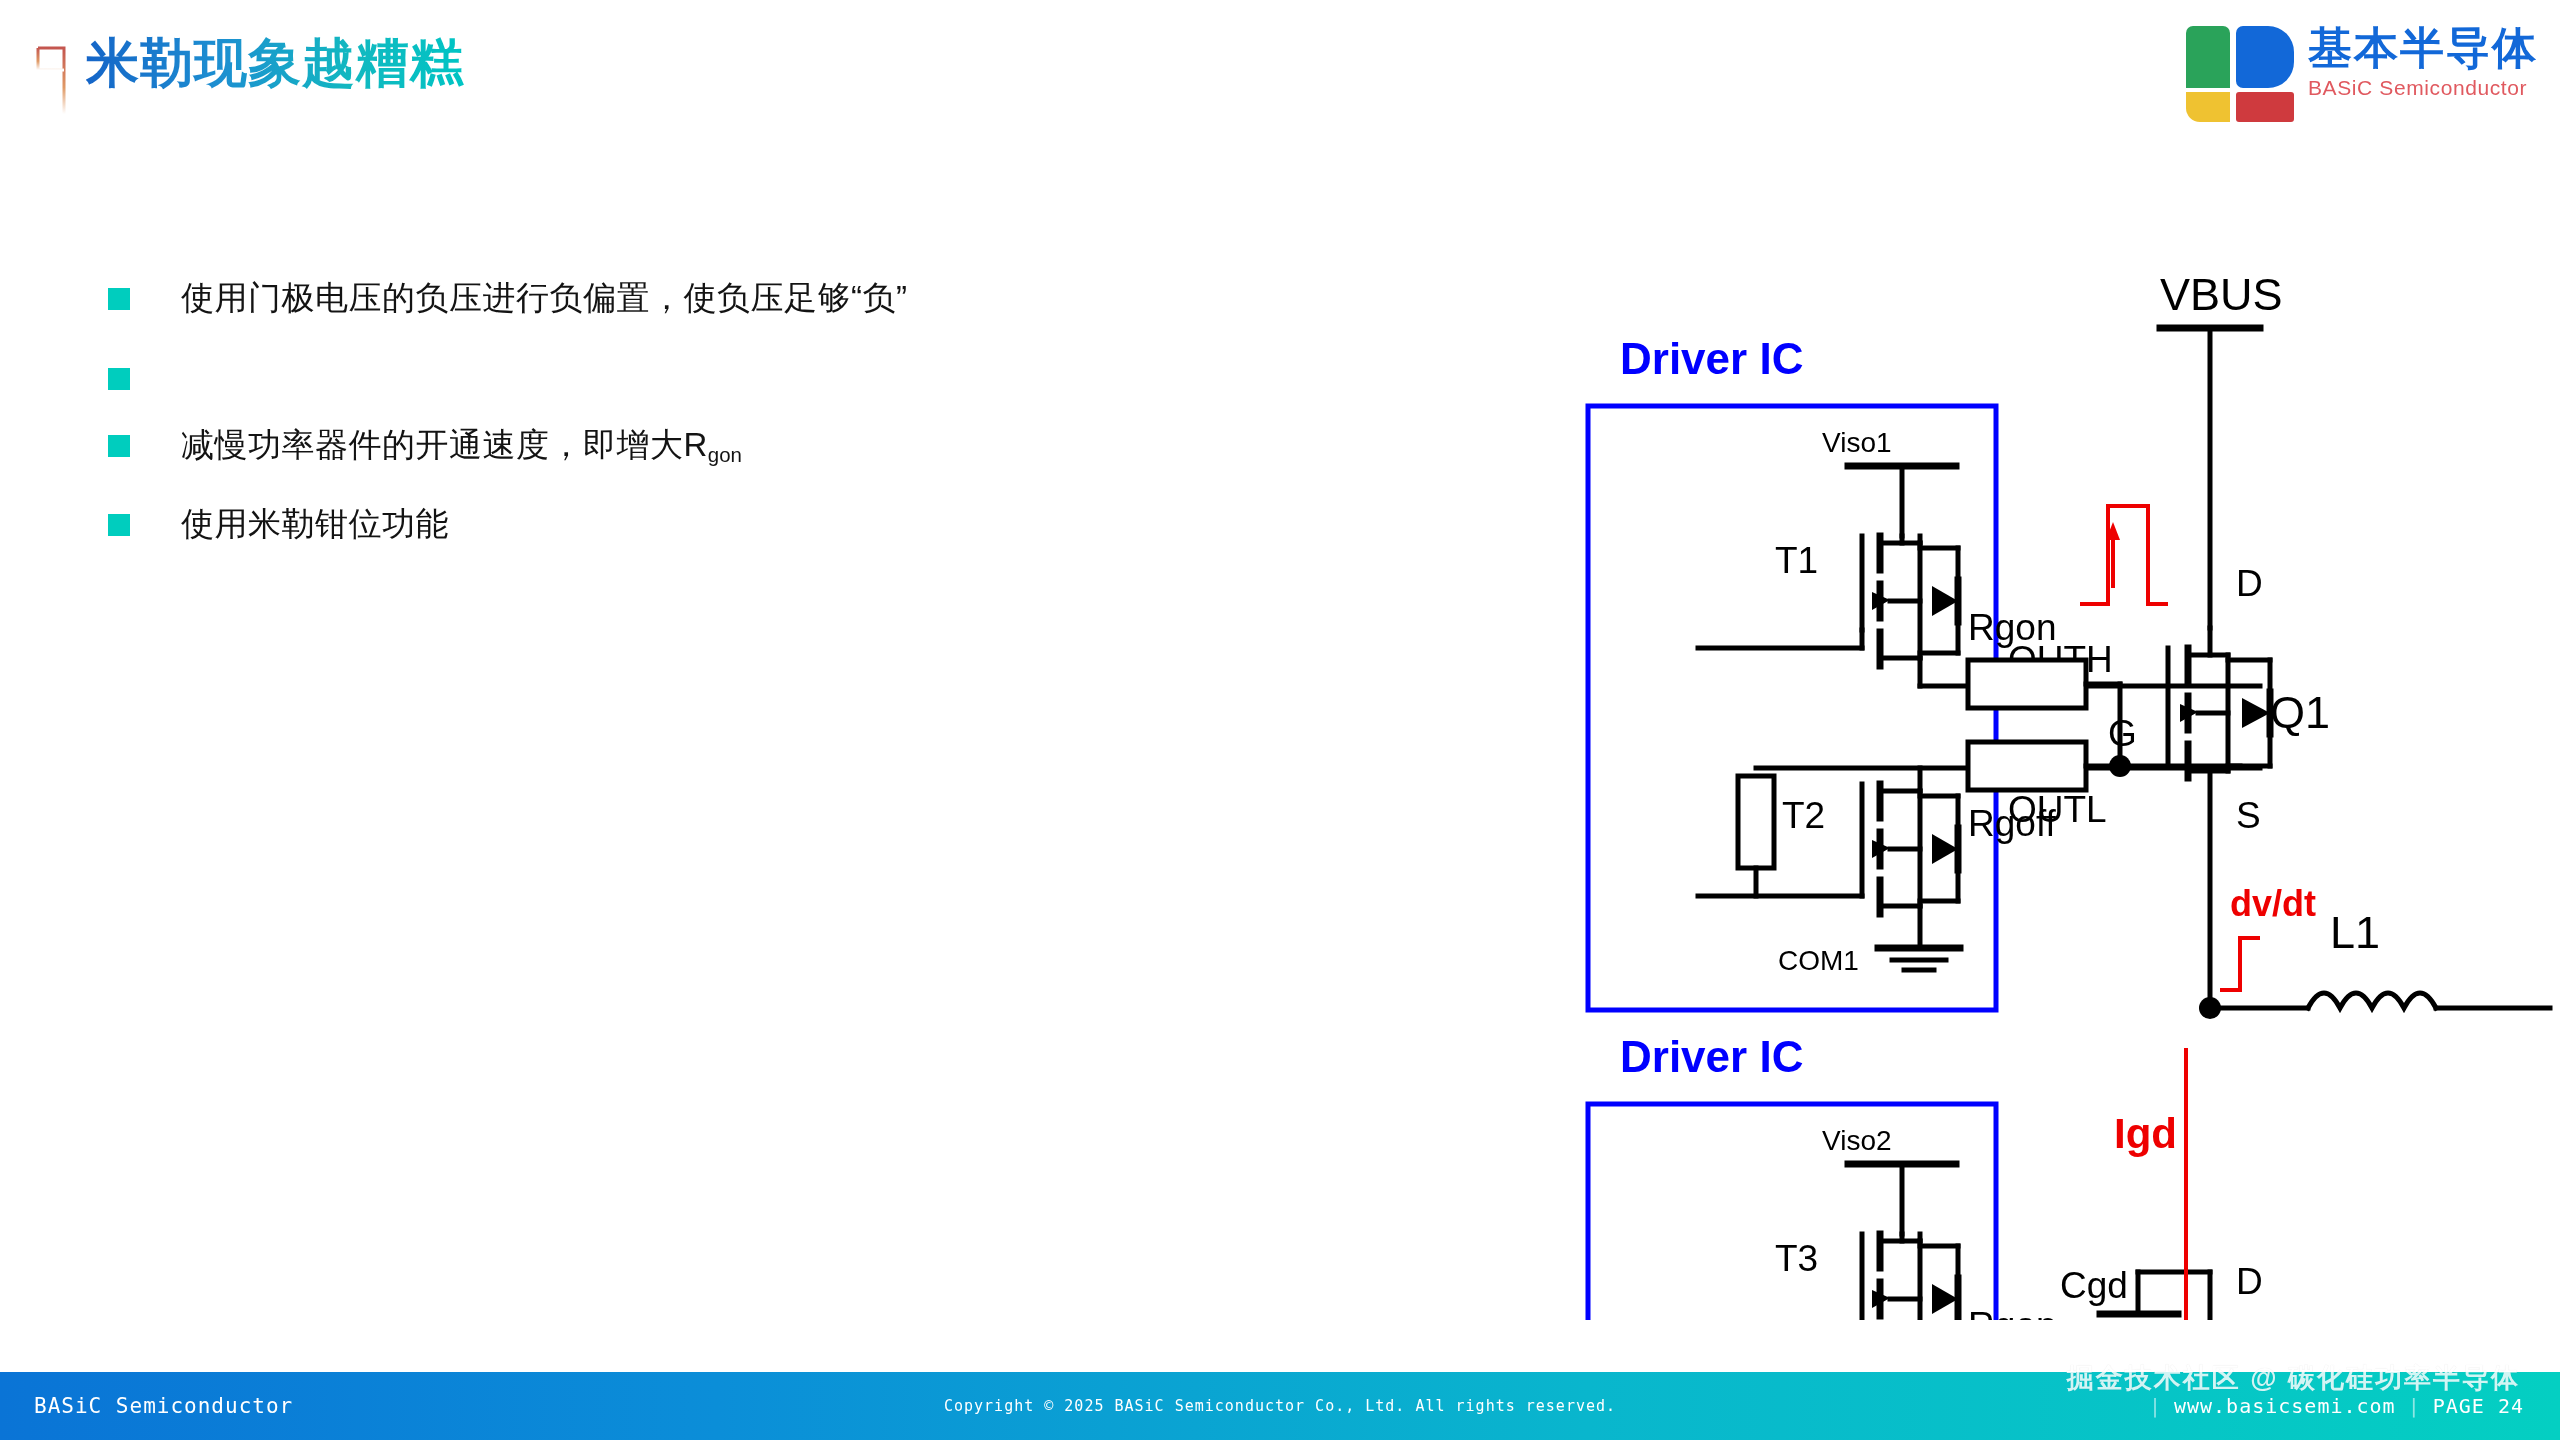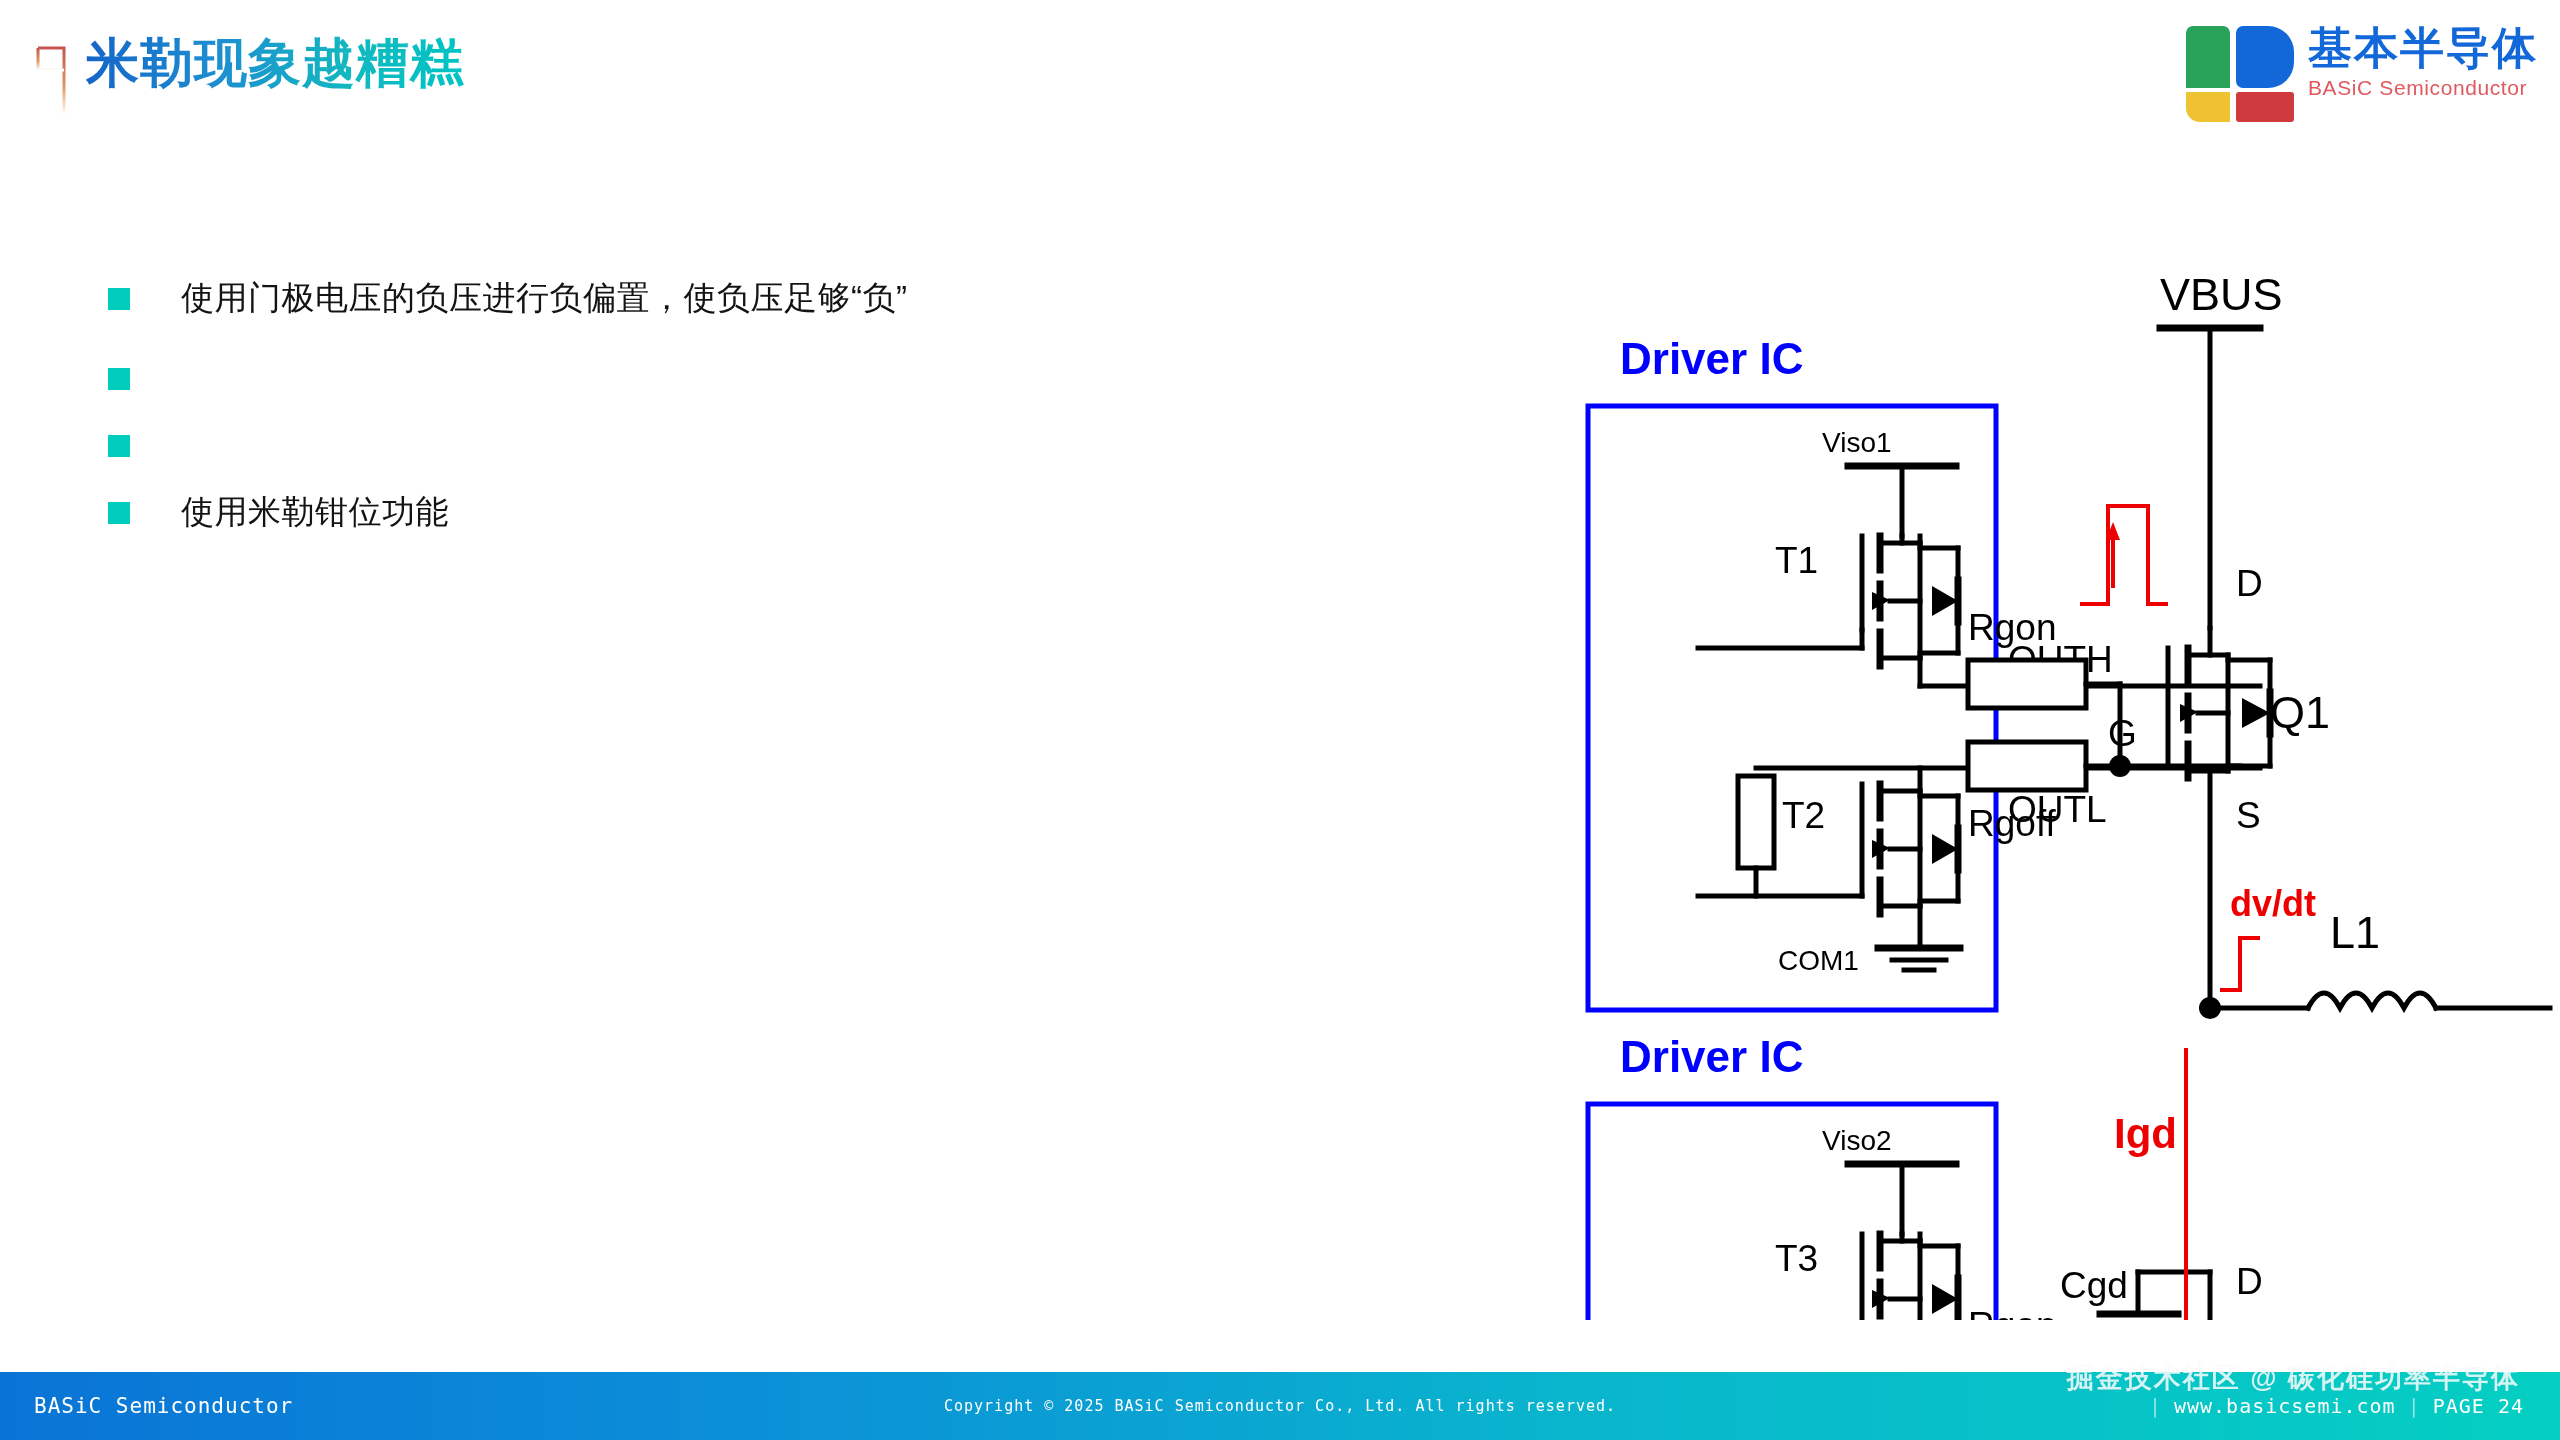--- a/index.html
+++ b/index.html
@@ -114,20 +114,21 @@
   <div class="bullets">
     <div class="bullet-row">
       <span class="bullet-sq"></span>
       <span class="bullet-txt">使用门极电压的负压进行负偏置，使负压足够“负”</span>
     </div>
     <div class="bullet-row">
       <span class="bullet-sq"></span>
     </div>
     <div class="bullet-row">
       <span class="bullet-sq"></span>
+      <span class="bullet-txt">减慢功率器件的开通速度，即增大R<sub>gon</sub></span>
     </div>
     <div class="bullet-row">
       <span class="bullet-sq"></span>
       <span class="bullet-txt">使用米勒钳位功能</span>
     </div>
   </div>
 
   <div class="circuit">
     <svg viewBox="0 0 1000 1072" xmlns="http://www.w3.org/2000/svg">
       <defs>

